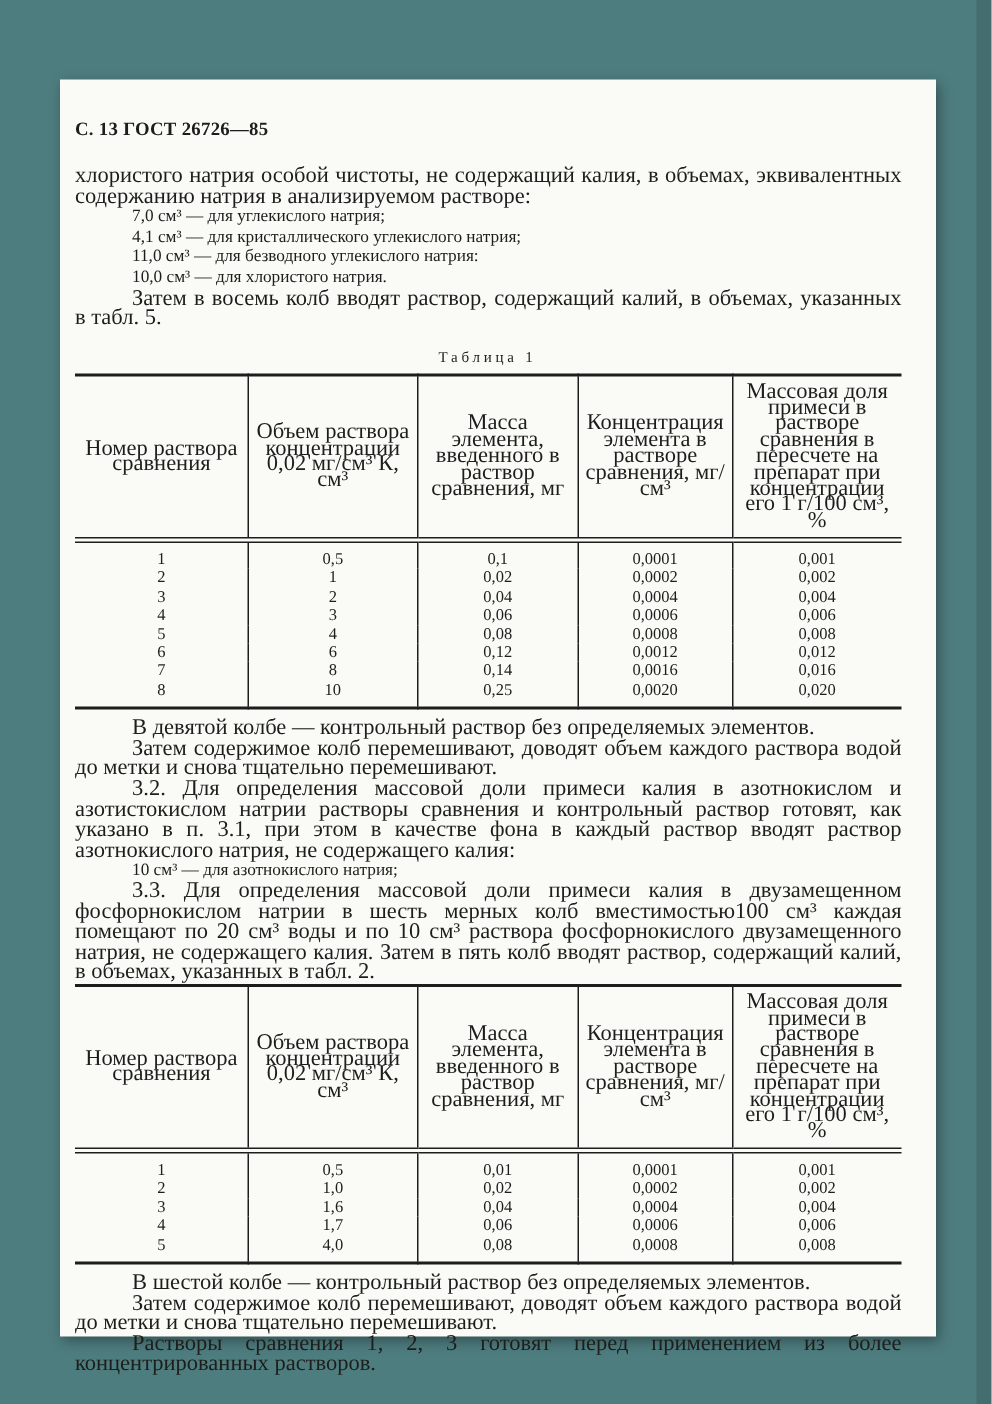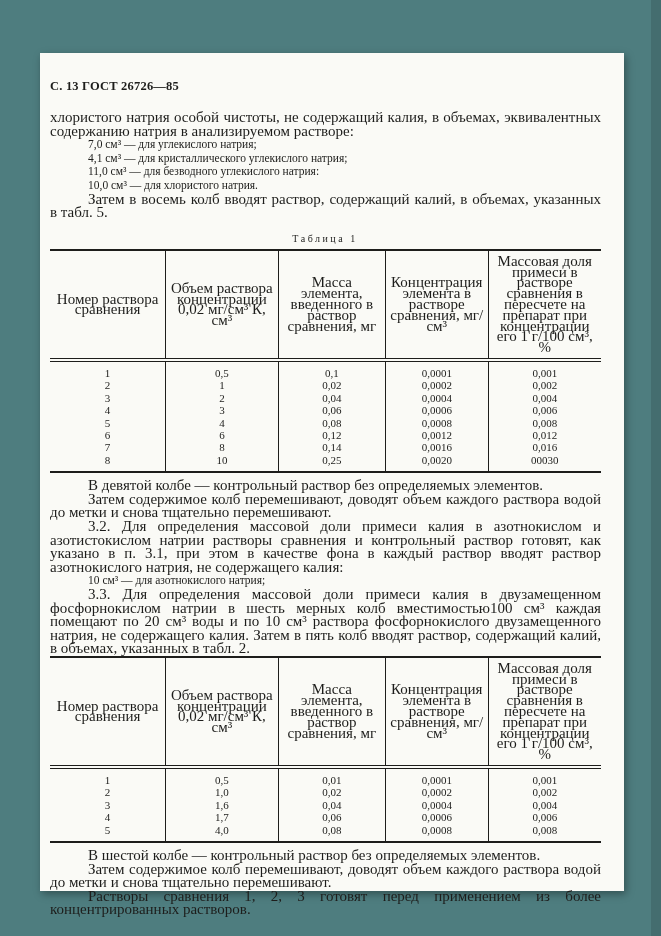--- a/index.html
+++ b/index.html
@@ -142,21 +142,21 @@
             <td>8</td>
             <td>0,14</td>
             <td>0,0016</td>
             <td>0,016</td>
           </tr>
           <tr>
             <td>8</td>
             <td>10</td>
             <td>0,25</td>
             <td>0,0020</td>
-            <td>00030</td>
+            <td>0,020</td>
           </tr>
         </tbody>
       </table>
 
       <p class="ind">В девятой колбе — контрольный раствор без определяемых элементов.</p>
       <p class="ind">Затем содержимое колб перемешивают, доводят объем каждого раствора водой до метки и снова тщательно перемешивают.</p>
       <p class="ind">3.2. Для определения массовой доли примеси калия в азотнокислом и азотистокислом натрии растворы сравнения и контрольный раствор готовят, как указано в п. 3.1, при этом в качестве фона в каждый раствор вводят раствор азотнокислого натрия, не содержащего калия:</p>
       <div class="vol">10 см³ — для азотнокислого натрия;</div>
       <p class="ind">3.3. Для определения массовой доли примеси калия в двузамещенном фосфорнокислом натрии в шесть мерных колб вместимостью100 см³ каждая помещают по 20 см³ воды и по 10 см³ раствора фосфорнокислого двузамещенного натрия, не содержащего калия. Затем в пять колб вводят раствор, содержащий калий, в объемах, указанных в табл. 2.</p>
 

